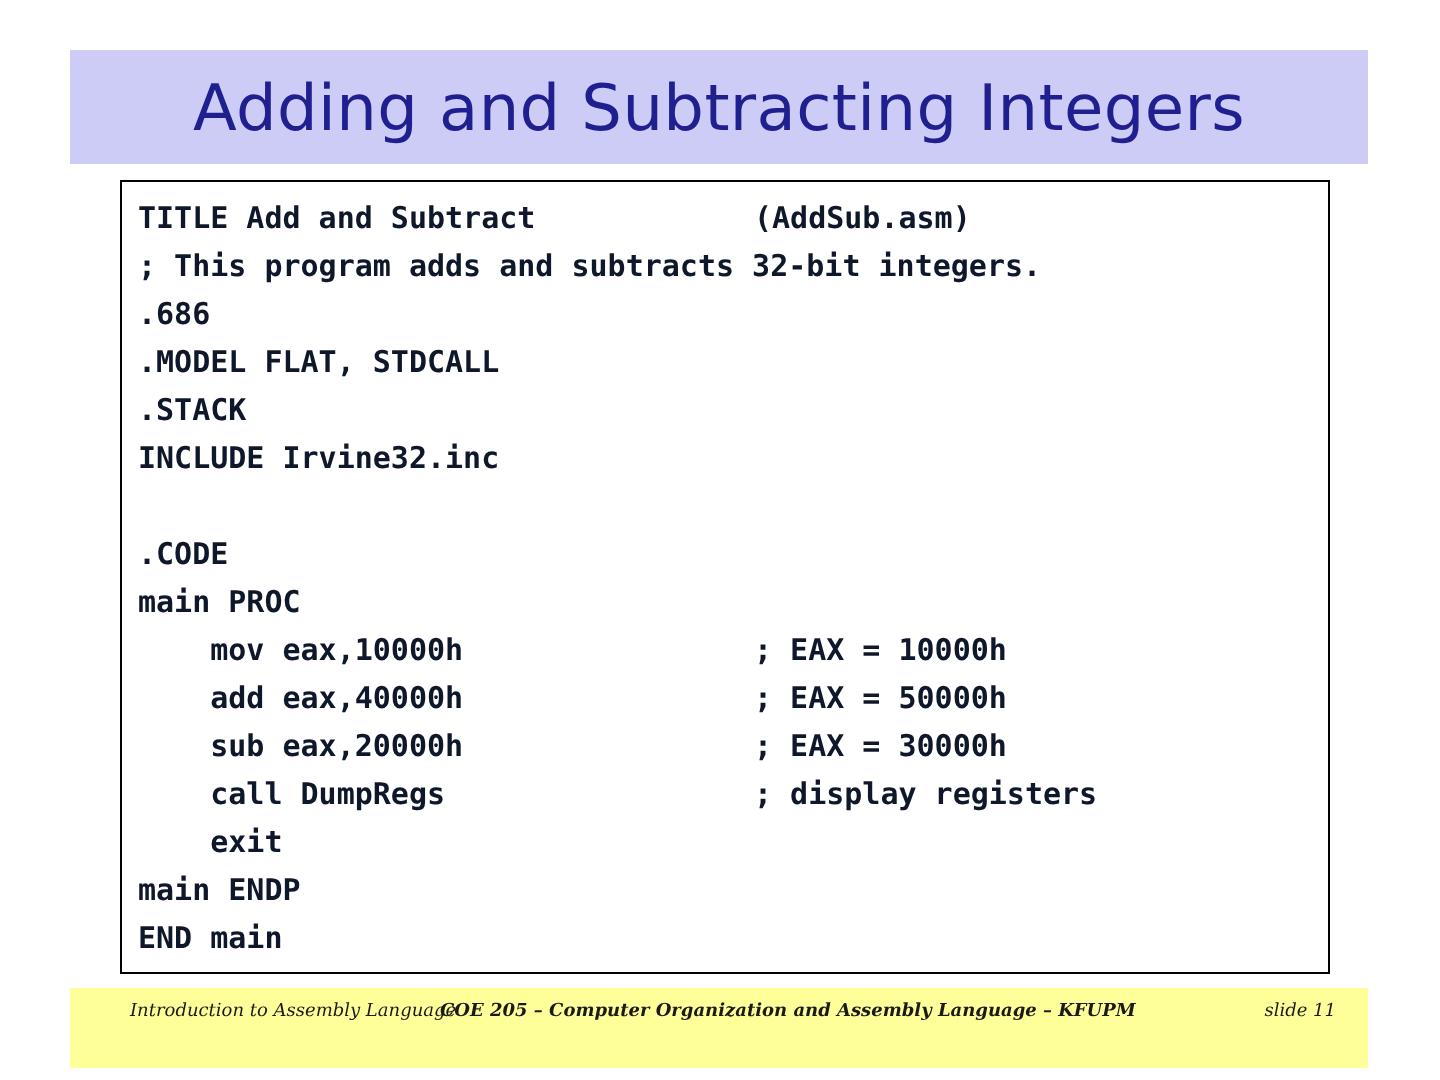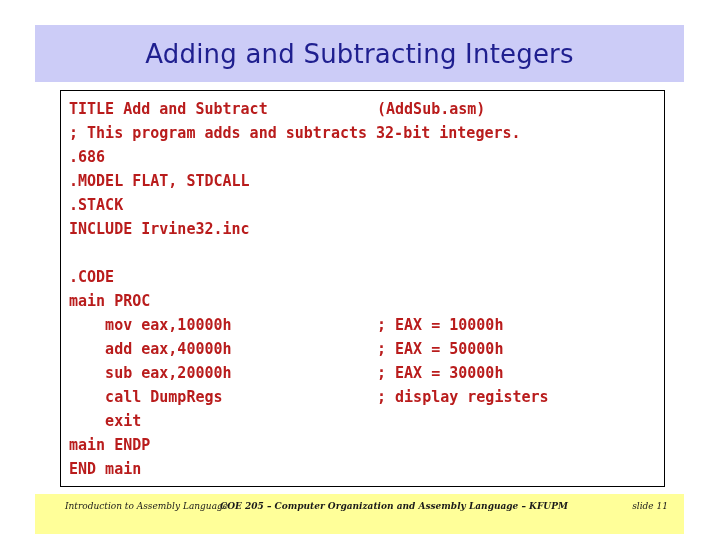--- a/index.html
+++ b/index.html
@@ -22,21 +22,21 @@
     top: 25px;
     width: 649px;
     height: 57px;
     background: #ccccf7;
     display: flex;
     align-items: center;
     justify-content: center;
   }
   #title-text {
     font-family: "DejaVu Sans", sans-serif;
-    font-size: 26px;
+    font-size: 32px;
     font-weight: normal;
     color: #1f1f8f;
     letter-spacing: 0.2px;
     white-space: nowrap;
   }
 
   
   #code-box {
     position: absolute;
     left: 60px;
@@ -49,21 +49,21 @@
     overflow: hidden;
   }
   #code-listing {
     position: absolute;
     left: 0;
     top: 6px;
     width: 100%;
     font-family: "DejaVu Sans Mono", "Liberation Mono", monospace;
     font-size: 15px;
     font-weight: bold;
-    color: #b91c1c;
+    color: #0f172a;
     line-height: 24px;
     white-space: pre;
   }
   .code-line {
     position: relative;
     height: 24px;
     line-height: 24px;
     padding-left: 8px;
     white-space: pre;
   }

